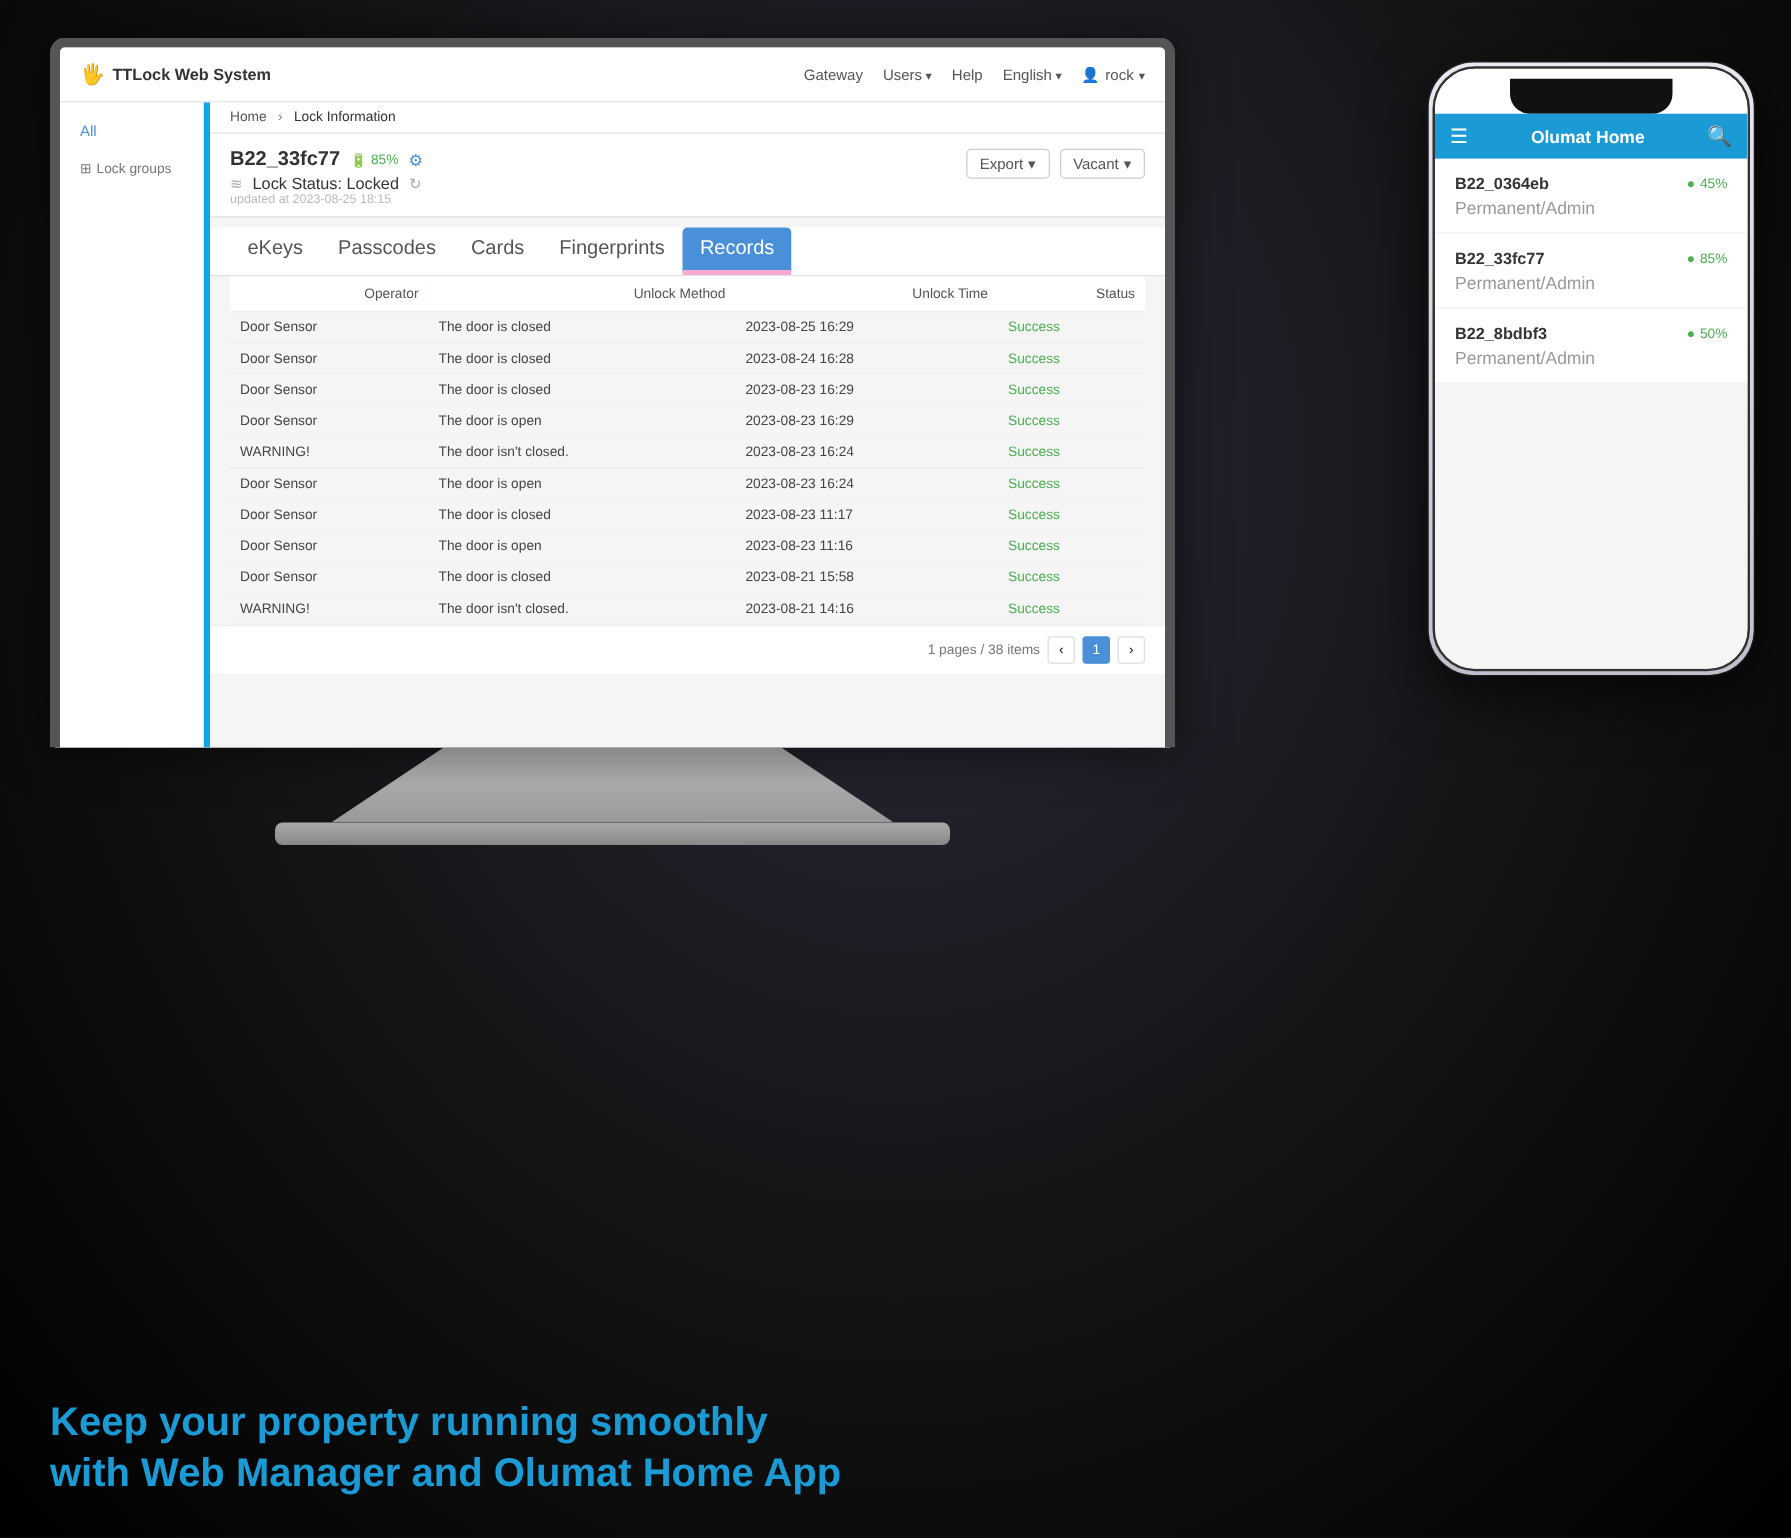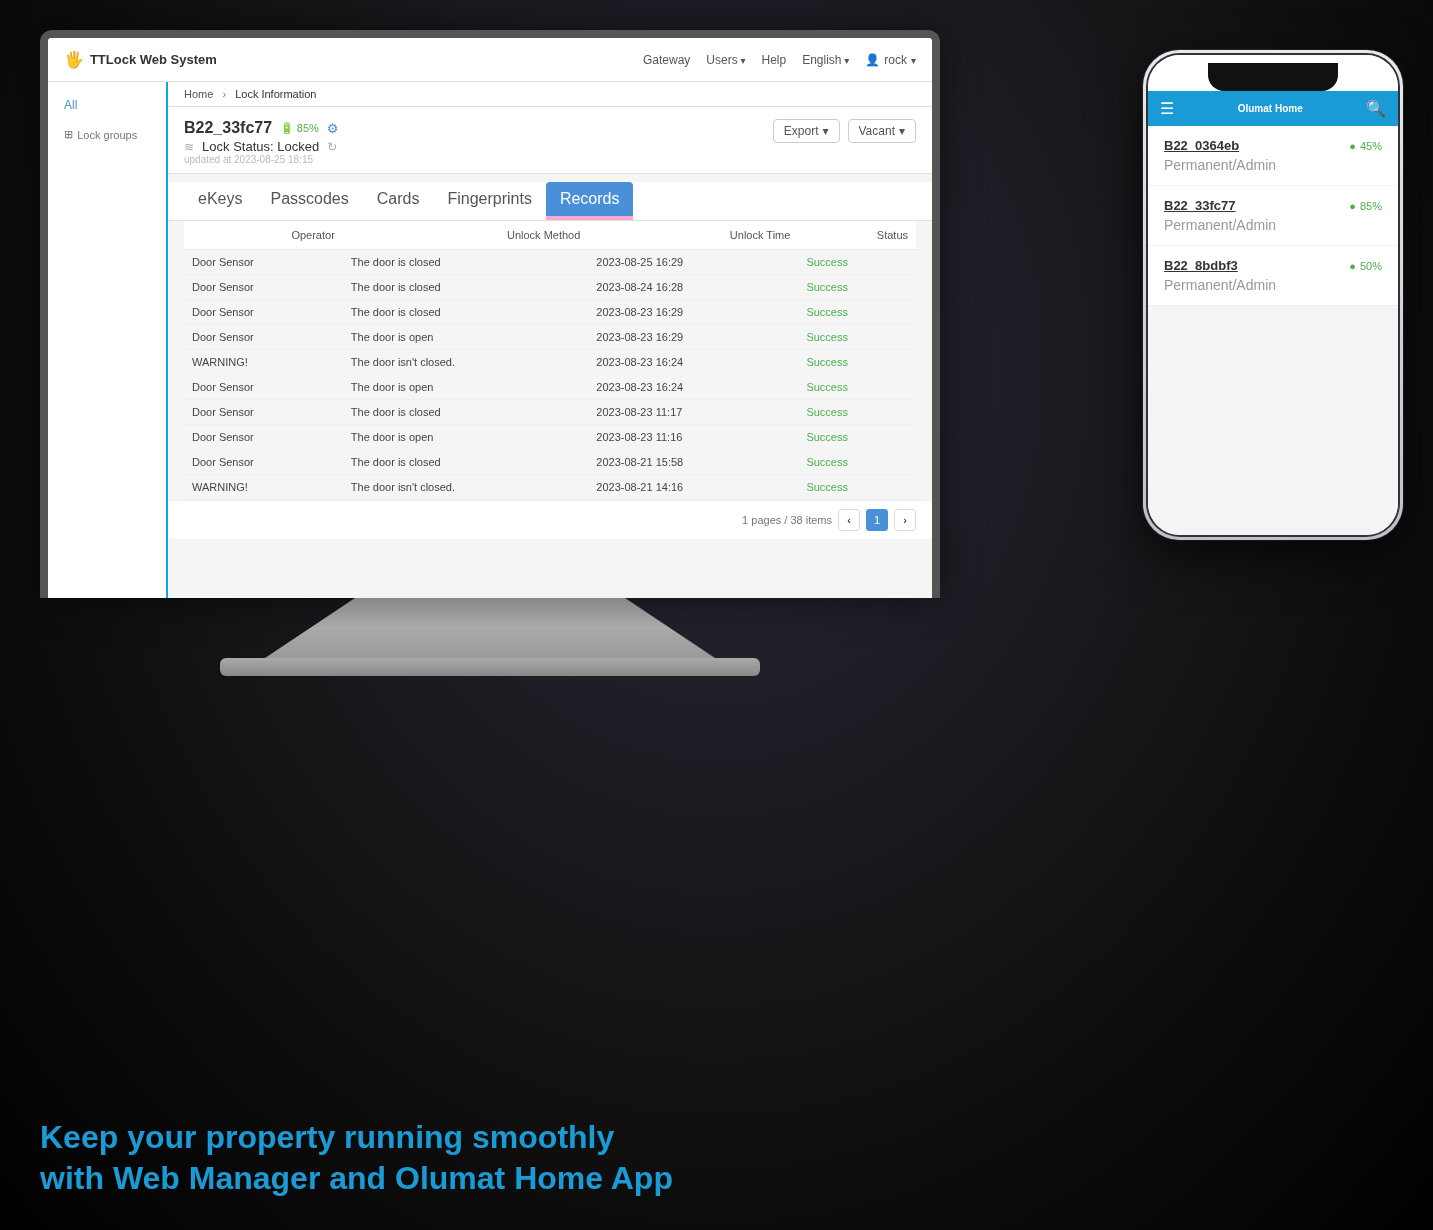--- a/index.html
+++ b/index.html
@@ -110,21 +110,21 @@
     
     .content-area {
       display: flex;
       height: calc(560px - 44px);
     }
 
     
     .sidebar {
       width: 120px;
       background: #fff;
-      border-right: 2px solid #0ea5e9;
+      border-right: 5px solid #0ea5e9;
       padding: 8px 0;
     }
 
     .sidebar-item {
       padding: 8px 16px;
       font-size: 12px;
       color: #4a90d9;
       cursor: pointer;
     }
 
@@ -380,21 +380,21 @@
     }
 
     .phone-menu-icon {
       color: #fff;
       font-size: 16px;
     }
 
     .phone-title {
       flex: 1;
       text-align: center;
-      font-size: 10px;
+      font-size: 14px;
       font-weight: 600;
       color: #fff;
     }
 
     .phone-search-icon {
       color: #fff;
       font-size: 16px;
     }
 
     .phone-list {
@@ -411,21 +411,20 @@
       display: flex;
       justify-content: space-between;
       align-items: center;
       margin-bottom: 4px;
     }
 
     .phone-device-name {
       font-size: 13px;
       font-weight: 600;
       color: #333;
-      text-decoration: underline;
     }
 
     .phone-battery {
       display: flex;
       align-items: center;
       gap: 4px;
       font-size: 11px;
       color: #4caf50;
     }
 

